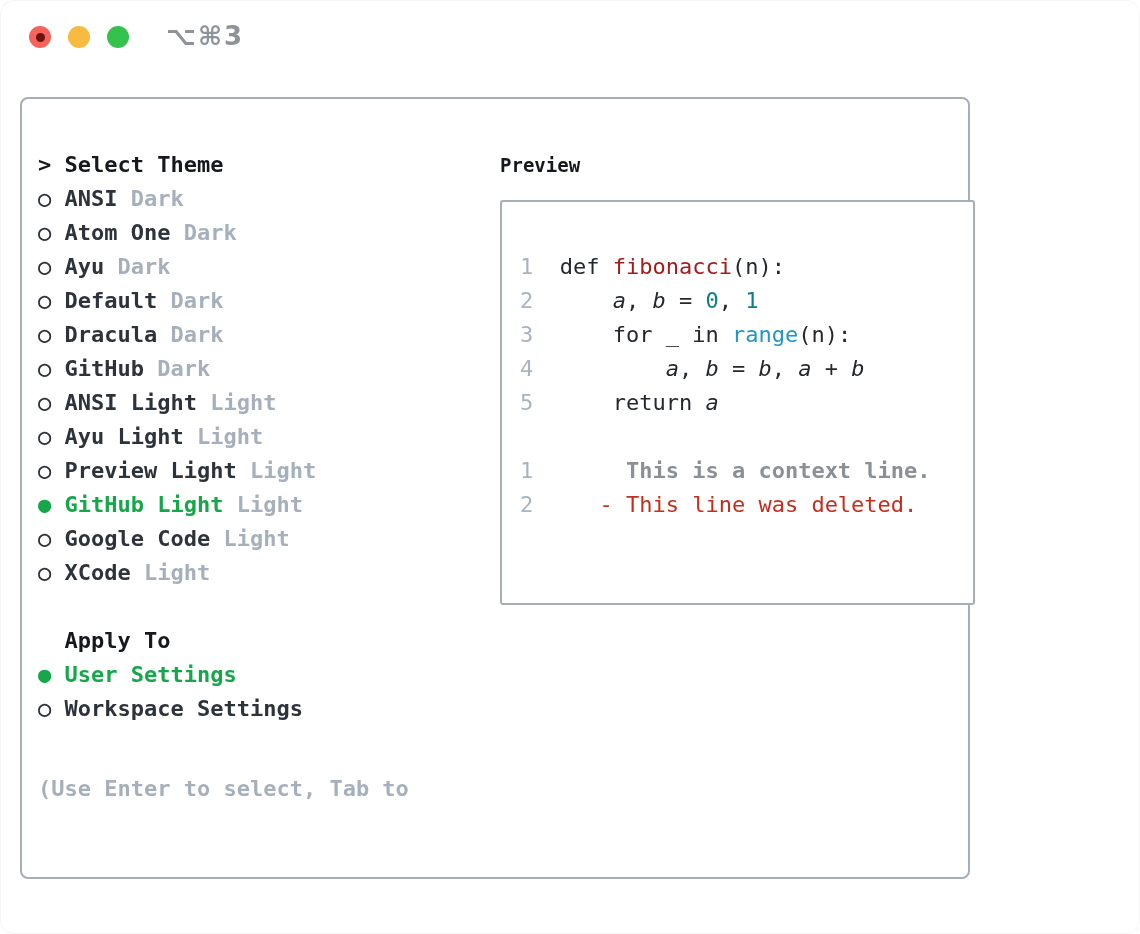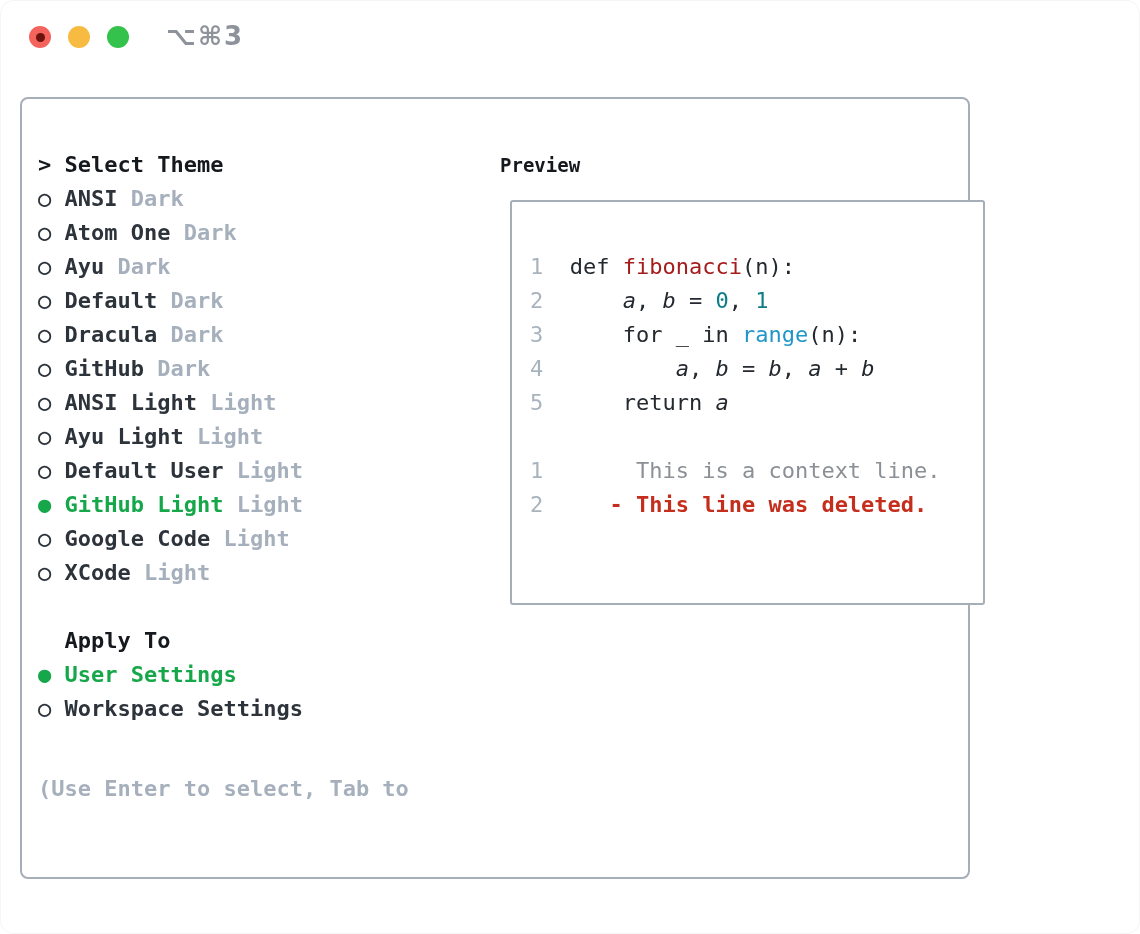--- a/index.html
+++ b/index.html
@@ -66,33 +66,33 @@
   .opt-label { color:var(--text-primary); }
   .hint { margin-top:34px; }
   .hint .row { color:var(--text-muted);margin-top:46px; }
   
   .right-col { position:absolute; left:478px; top:49px; width:500px; }
   .preview-heading {
     height:34px; line-height:34px; font-size:19px; font-weight:bold;
     color:var(--text-heading); white-space:pre;
   }
   .preview-box {
-    margin-left:10px; margin-top:18px; width:475px; height:405px;
+    margin-left:0; margin-top:18px; width:475px; height:405px;
     border:2px solid var(--panel-border); border-radius:3px; background:#fff;
     padding:48px 0 0 18px; overflow:hidden;
   }
   .pline { height:34px; line-height:34px; font-size:22px; white-space:pre; }
   .ln { display:inline-block; width:1ch; color:var(--line-number); }
   .seg-code { color:var(--code-default); }
   .seg-func { color:var(--func-red); }
   .seg-num { color:var(--number-teal); }
   .seg-builtin { color:var(--builtin-blue); }
   .seg-var { color:var(--code-default); font-style:italic; }
-  .seg-ctx { color:var(--context-gray); }
-  .seg-del { color:var(--deleted-red);font-weight:bold; }
+  .seg-ctx { color:var(--context-gray);font-weight:bold; }
+  .seg-del { color:var(--deleted-red); }
   .seg-add { color:var(--added-green); }
 </style>
 </head>
 <body>
 
 <div class="window">
 
   <div class="titlebar">
     <div class="lights" id="traffic-lights">
         <div class="light" style="background: rgb(244, 100, 92);">
@@ -111,21 +111,21 @@
 
       <div id="theme-list">
           <div class="row"><span class="marker">○</span><span class="theme-name">ANSI</span><span class="variant"> Dark</span></div>
           <div class="row"><span class="marker">○</span><span class="theme-name">Atom One</span><span class="variant"> Dark</span></div>
           <div class="row"><span class="marker">○</span><span class="theme-name">Ayu</span><span class="variant"> Dark</span></div>
           <div class="row"><span class="marker">○</span><span class="theme-name">Default</span><span class="variant"> Dark</span></div>
           <div class="row"><span class="marker">○</span><span class="theme-name">Dracula</span><span class="variant"> Dark</span></div>
           <div class="row"><span class="marker">○</span><span class="theme-name">GitHub</span><span class="variant"> Dark</span></div>
           <div class="row"><span class="marker">○</span><span class="theme-name">ANSI Light</span><span class="variant"> Light</span></div>
           <div class="row"><span class="marker">○</span><span class="theme-name">Ayu Light</span><span class="variant"> Light</span></div>
-          <div class="row"><span class="marker">○</span><span class="theme-name">Default User</span><span class="variant"> Light</span></div>
+          <div class="row"><span class="marker">○</span><span class="theme-name">Preview Light</span><span class="variant"> Light</span></div>
           <div class="row selected"><span class="marker">●</span><span class="theme-name">GitHub Light</span><span class="variant"> Light</span></div>
           <div class="row"><span class="marker">○</span><span class="theme-name">Google Code</span><span class="variant"> Light</span></div>
           <div class="row"><span class="marker">○</span><span class="theme-name">XCode</span><span class="variant"> Light</span></div>
         </div>
 
       <div class="apply-section">
         <div class="row apply-heading">Apply To</div>
         <div id="apply-list">
             <div class="row selected"><span class="marker">●</span><span class="opt-label">User Settings</span></div>
             <div class="row"><span class="marker">○</span><span class="opt-label">Workspace Settings</span></div>

